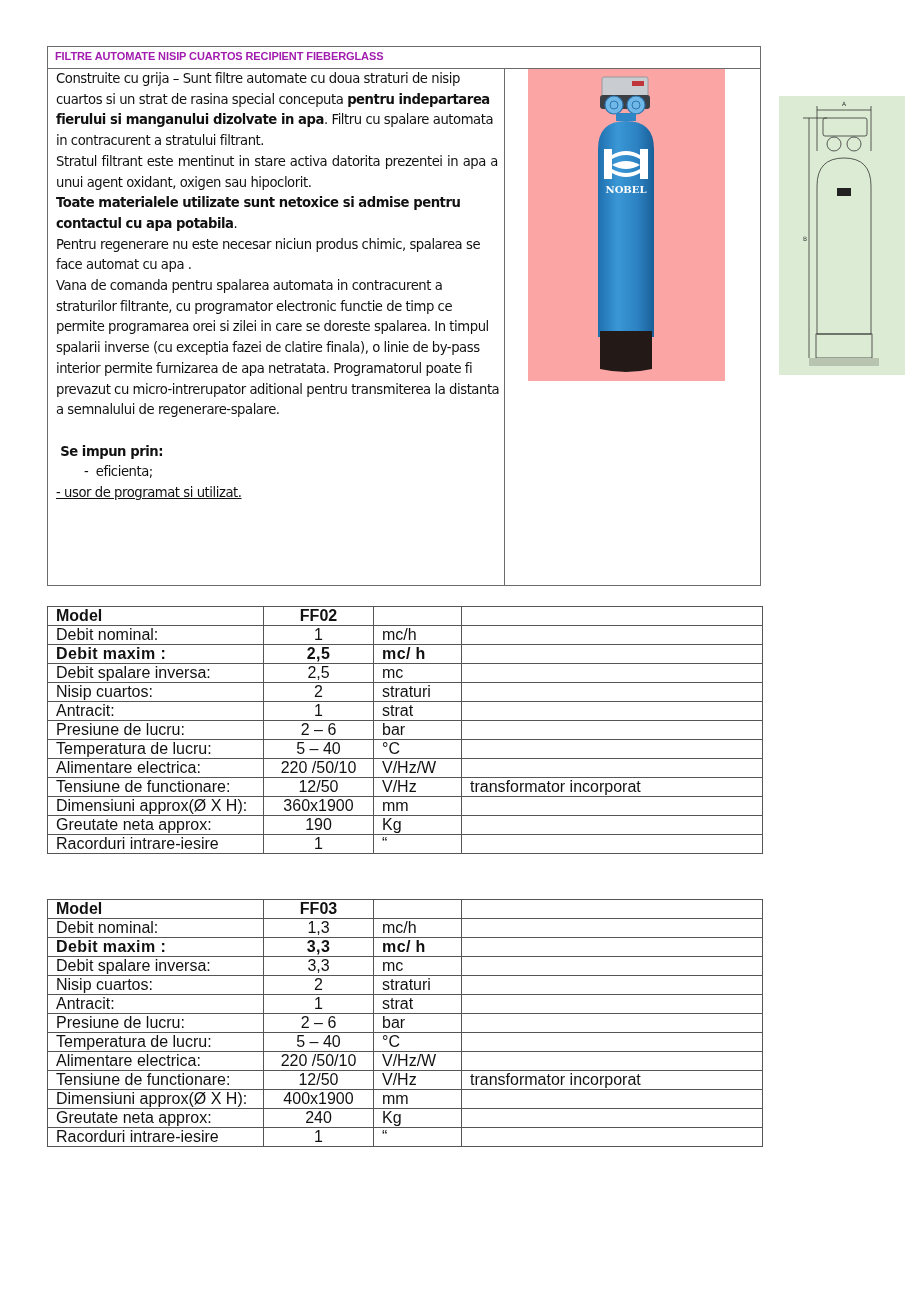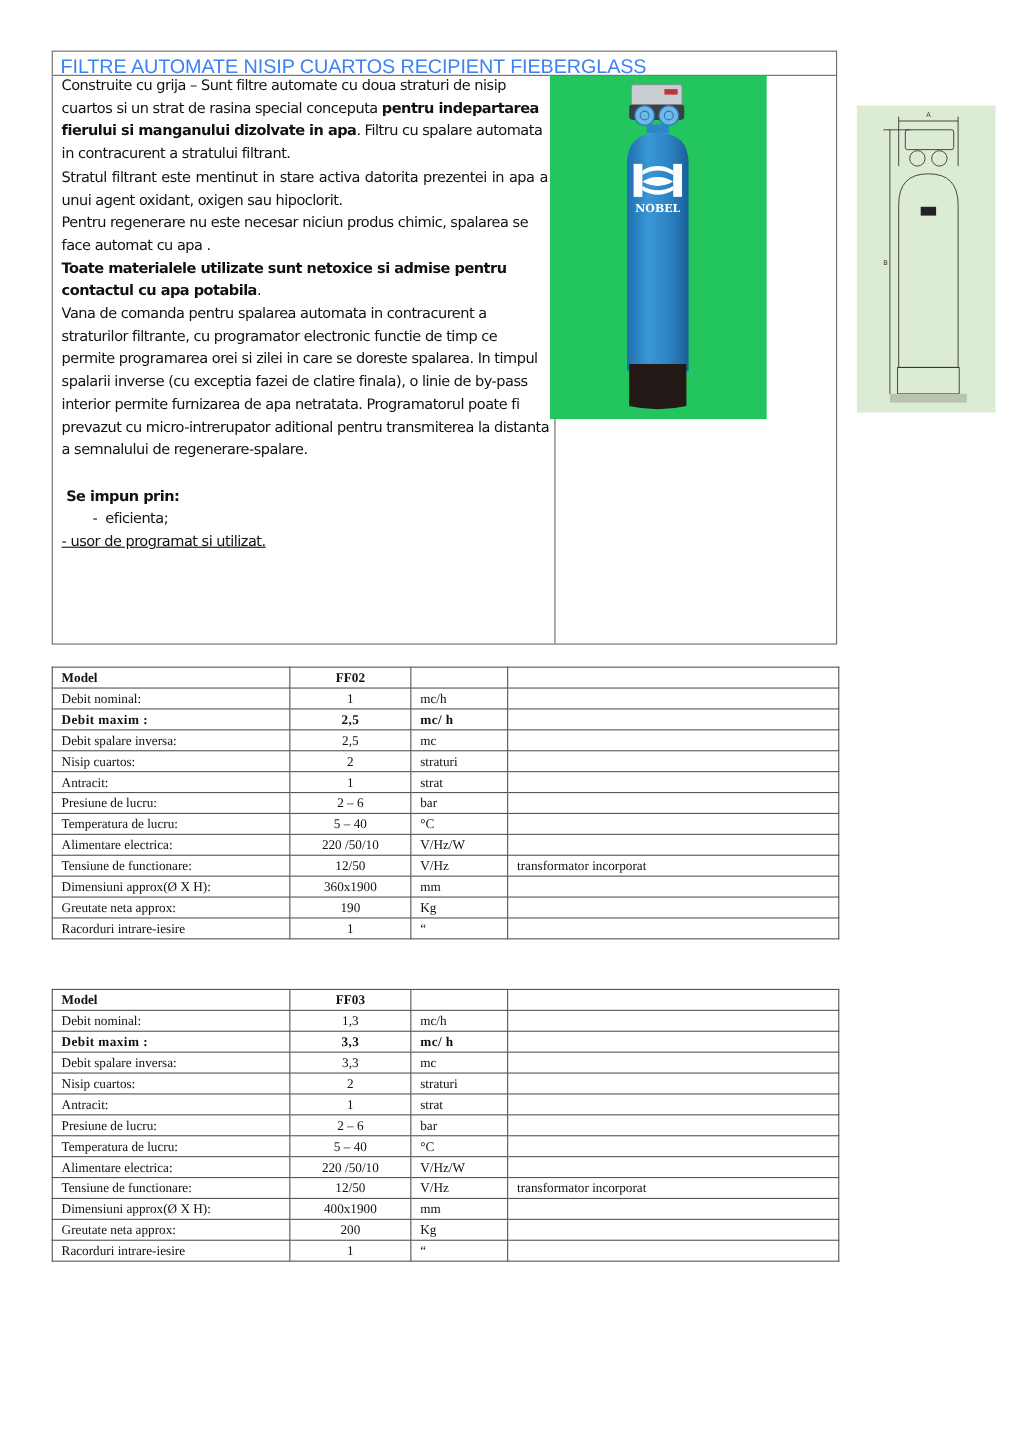--- a/index.html
+++ b/index.html
@@ -6,51 +6,51 @@
   body { width:920px; height:1300px; position:relative; overflow:hidden; }
 
   
   .desc-box {
     position:absolute; left:47px; top:46px; width:714px; height:540px;
     border:1px solid #6b6b6b; box-sizing:border-box;
   }
   .desc-header {
     position:absolute; left:0; top:0; right:0; height:22px;
     border-bottom:1px solid #6b6b6b; box-sizing:border-box;
-    font-family:"Liberation Sans", sans-serif; font-weight:normal;
-    font-size:18px; color:#3b82f6; padding:3px 0 0 7px;
+    font-family:"Liberation Sans", sans-serif; font-weight:bold;
+    font-size:11px; color:#a21caf; padding:3px 0 0 7px;
     letter-spacing:-0.1px; white-space:nowrap;
   }
   .desc-text {
     position:absolute; left:0; top:22px; width:457px; bottom:0;
     border-right:1px solid #6b6b6b; box-sizing:border-box;
     font-family:"DejaVu Sans", sans-serif; font-size:13.2px;
     line-height:20.7px; color:#111; padding:0 0 0 8px;
     letter-spacing:-0.45px;
   }
   .desc-text p { margin:0; }
   .desc-text .b { font-weight:bold; }
   .desc-text .blank { height:20.7px; }
   .desc-text .just { text-align:justify; text-align-last:left; padding-right:6px; }
 
   .product-photo {
-    position:absolute; left:452px; top:22px; width:197px; height:312px;
-    background:#22c55e;
+    position:absolute; left:480px; top:22px; width:197px; height:312px;
+    background:#fca5a5;
   }
 
   .diagram {
     position:absolute; left:779px; top:96px; width:126px; height:279px;
     background:#dcebd3;
   }
 
   
   table.spec {
     position:absolute; left:47px; width:715px;
     border-collapse:collapse; table-layout:fixed;
-    font-family:Liberation Serif, serif; font-size:12px; color:#111;
+    font-family:Liberation Sans, sans-serif; font-size:16px; color:#111;
   }
   table.spec td {
     border:1px solid #555; height:18.5px; padding:0 0 0 8px;
     line-height:18px; white-space:nowrap; overflow:hidden;
     box-sizing:border-box; vertical-align:middle;
   }
   table.spec td.val { text-align:center; padding:0; }
   table.spec tr.bold td { font-weight:bold; letter-spacing:0.4px; }
   table.spec tr.model td { font-weight:bold; letter-spacing:0; }
   #t1 { top:606px; }
@@ -58,22 +58,22 @@
 </style>
 </head>
 <body>
 
 <div class="desc-box">
   <div class="desc-header">FILTRE AUTOMATE NISIP CUARTOS RECIPIENT FIEBERGLASS</div>
 
   <div class="desc-text">
     <p><span>Construite cu grija –  Sunt filtre automate cu doua straturi de nisip cuartos  si un strat de rasina special conceputa </span><span class="b">pentru indepartarea fierului si manganului dizolvate in apa</span><span>. Filtru  cu spalare automata in contracurent a stratului filtrant.</span></p>
     <p class="just">Stratul filtrant este mentinut in stare activa datorita prezentei in apa a unui agent oxidant, oxigen sau hipoclorit.</p>
+    <p><span class="b">Toate materialele utilizate sunt netoxice si admise pentru contactul cu apa potabila</span><span>.</span></p>
     <p>Pentru regenerare nu este necesar niciun produs chimic, spalarea se face automat cu apa .</p>
-    <p><span class="b">Toate materialele utilizate sunt netoxice si admise pentru contactul cu apa potabila</span><span>.</span></p>
     <p>Vana de comanda pentru spalarea automata in contracurent a straturilor filtrante, cu programator electronic functie de timp ce permite programarea orei si zilei in care se doreste spalarea. In timpul spalarii inverse (cu exceptia fazei de clatire finala), o linie de by-pass interior permite furnizarea de apa netratata. Programatorul poate fi prevazut cu micro-intrerupator aditional pentru transmiterea la distanta a semnalului de regenerare-spalare.</p>
     <div class="blank"></div>
     <p class="b" style="white-space:pre;"> Se impun prin:</p>
     <p style="white-space:pre;margin-left:28px;">-  eficienta;</p>
     <p style="white-space:pre;text-decoration:underline;">- usor de programat si utilizat.</p>
   </div>
 
   <div class="product-photo">
     <svg width="197" height="312" viewBox="0 0 197 312">
 
@@ -291,21 +291,21 @@
         <td>transformator incorporat</td>
       </tr>
   <tr>
         <td>Dimensiuni approx(Ø X H):</td>
         <td class="val">400x1900</td>
         <td>mm</td>
         <td></td>
       </tr>
   <tr>
         <td>Greutate neta approx:</td>
-        <td class="val">200</td>
+        <td class="val">240</td>
         <td>Kg</td>
         <td></td>
       </tr>
   <tr>
         <td>Racorduri intrare-iesire</td>
         <td class="val">1</td>
         <td>“</td>
         <td></td>
       </tr>
 </tbody>

